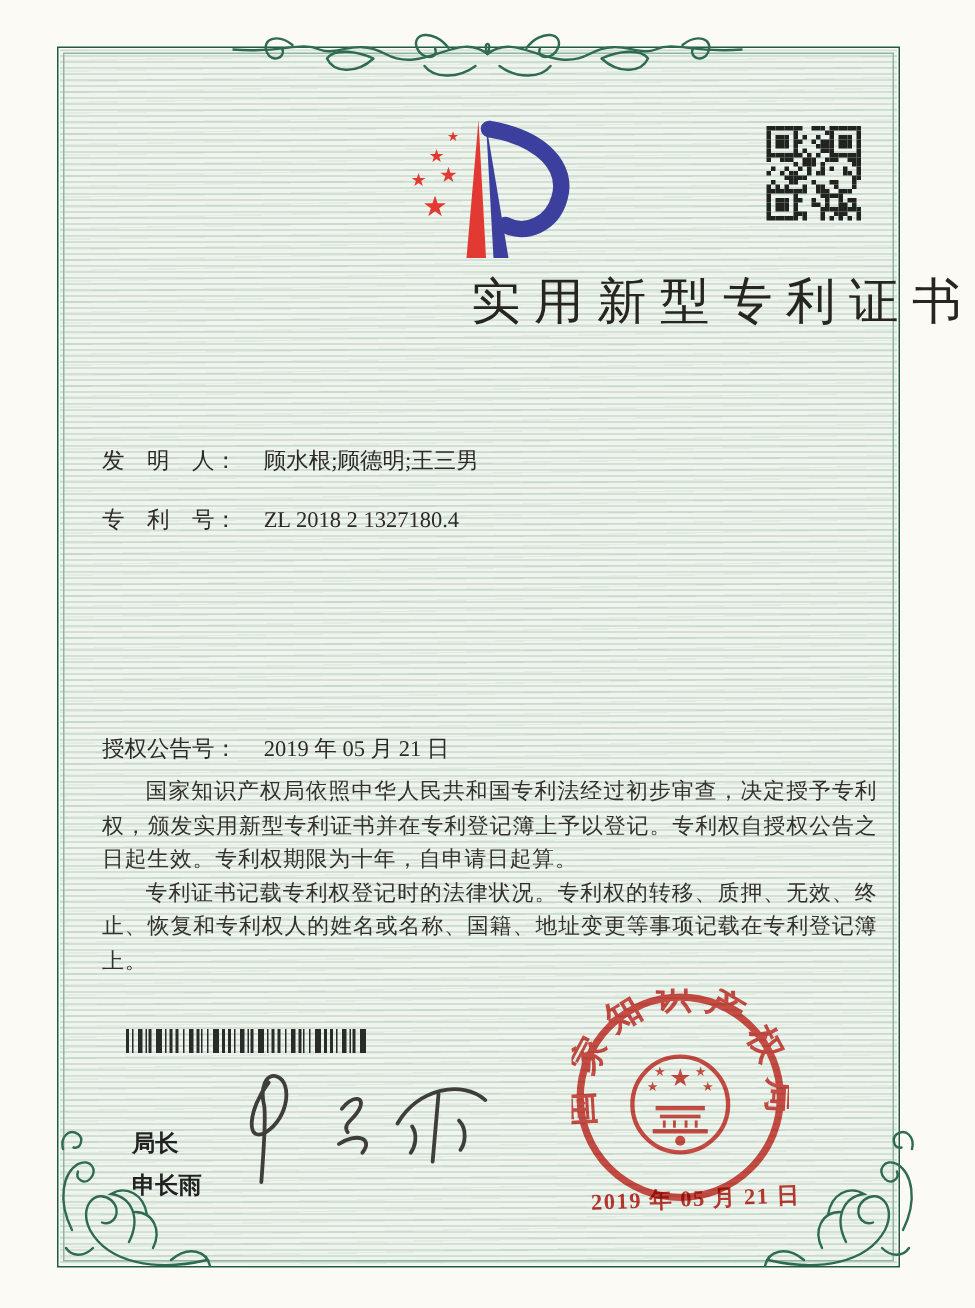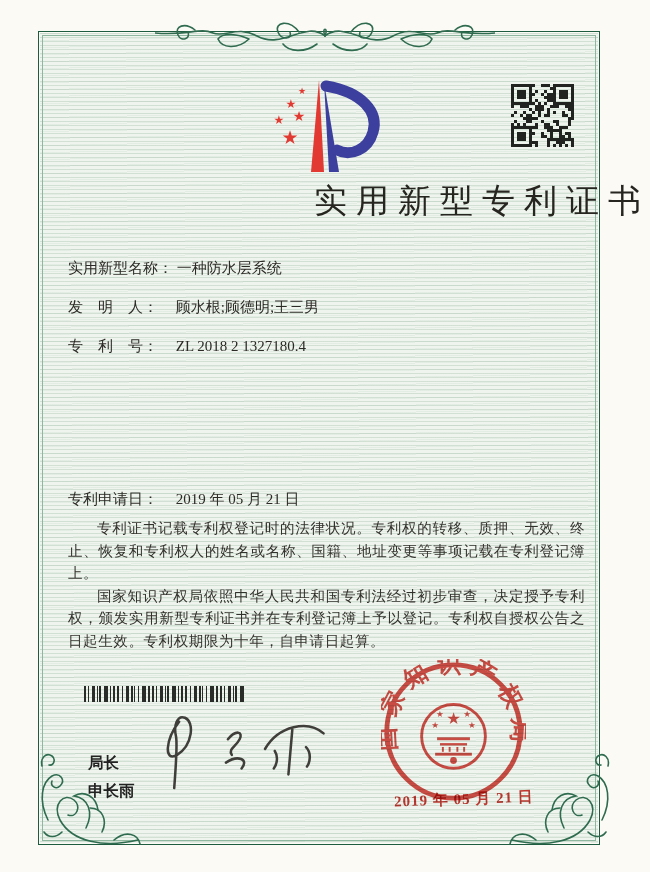--- a/index.html
+++ b/index.html
@@ -313,40 +313,36 @@
       <i style="left:24px;top:60px"></i>
       <i style="left:36px;top:60px"></i>
       <i style="left:42px;top:60px"></i>
       <i style="left:48px;top:60px"></i>
       <i style="left:54px;top:60px"></i>
       <i style="left:60px;top:60px"></i>
     </div>
 
   <div class="title">实用新型专利证书</div>
 
-  <div class="row" style="top:259px">
-    <span class="lbl">实用新型名称：</span>
-    <span>一种防水层系统</span>
-  </div>
   <div class="row" style="top:298px">
     <span class="lbl">发　明　人：</span>
     <span>顾水根;顾德明;王三男</span>
   </div>
   <div class="row" style="top:337px">
     <span class="lbl">专　利　号：</span>
     <span>ZL 2018 2 1327180.4</span>
   </div>
   <div class="row" style="top:490px">
-    <span class="lbl">专利申请日：</span>
+    <span class="lbl">授权公告号：</span>
     <span>2019 年 05 月 21 日</span>
   </div>
 
   <div class="legal">
+    <p>国家知识产权局依照中华人民共和国专利法经过初步审查，决定授予专利权，颁发实用新型专利证书并在专利登记簿上予以登记。专利权自授权公告之日起生效。专利权期限为十年，自申请日起算。</p>
     <p>专利证书记载专利权登记时的法律状况。专利权的转移、质押、无效、终止、恢复和专利权人的姓名或名称、国籍、地址变更等事项记载在专利登记簿上。</p>
-    <p>国家知识产权局依照中华人民共和国专利法经过初步审查，决定授予专利权，颁发实用新型专利证书并在专利登记簿上予以登记。专利权自授权公告之日起生效。专利权期限为十年，自申请日起算。</p>
   </div>
 
   <div class="barcode">
       <i style="left:0px;width:2px"></i>
       <i style="left:4px;width:1px"></i>
       <i style="left:8px;width:3px"></i>
       <i style="left:13px;width:1px"></i>
       <i style="left:15px;width:2px"></i>
       <i style="left:20px;width:4px"></i>
       <i style="left:26px;width:1px"></i>

